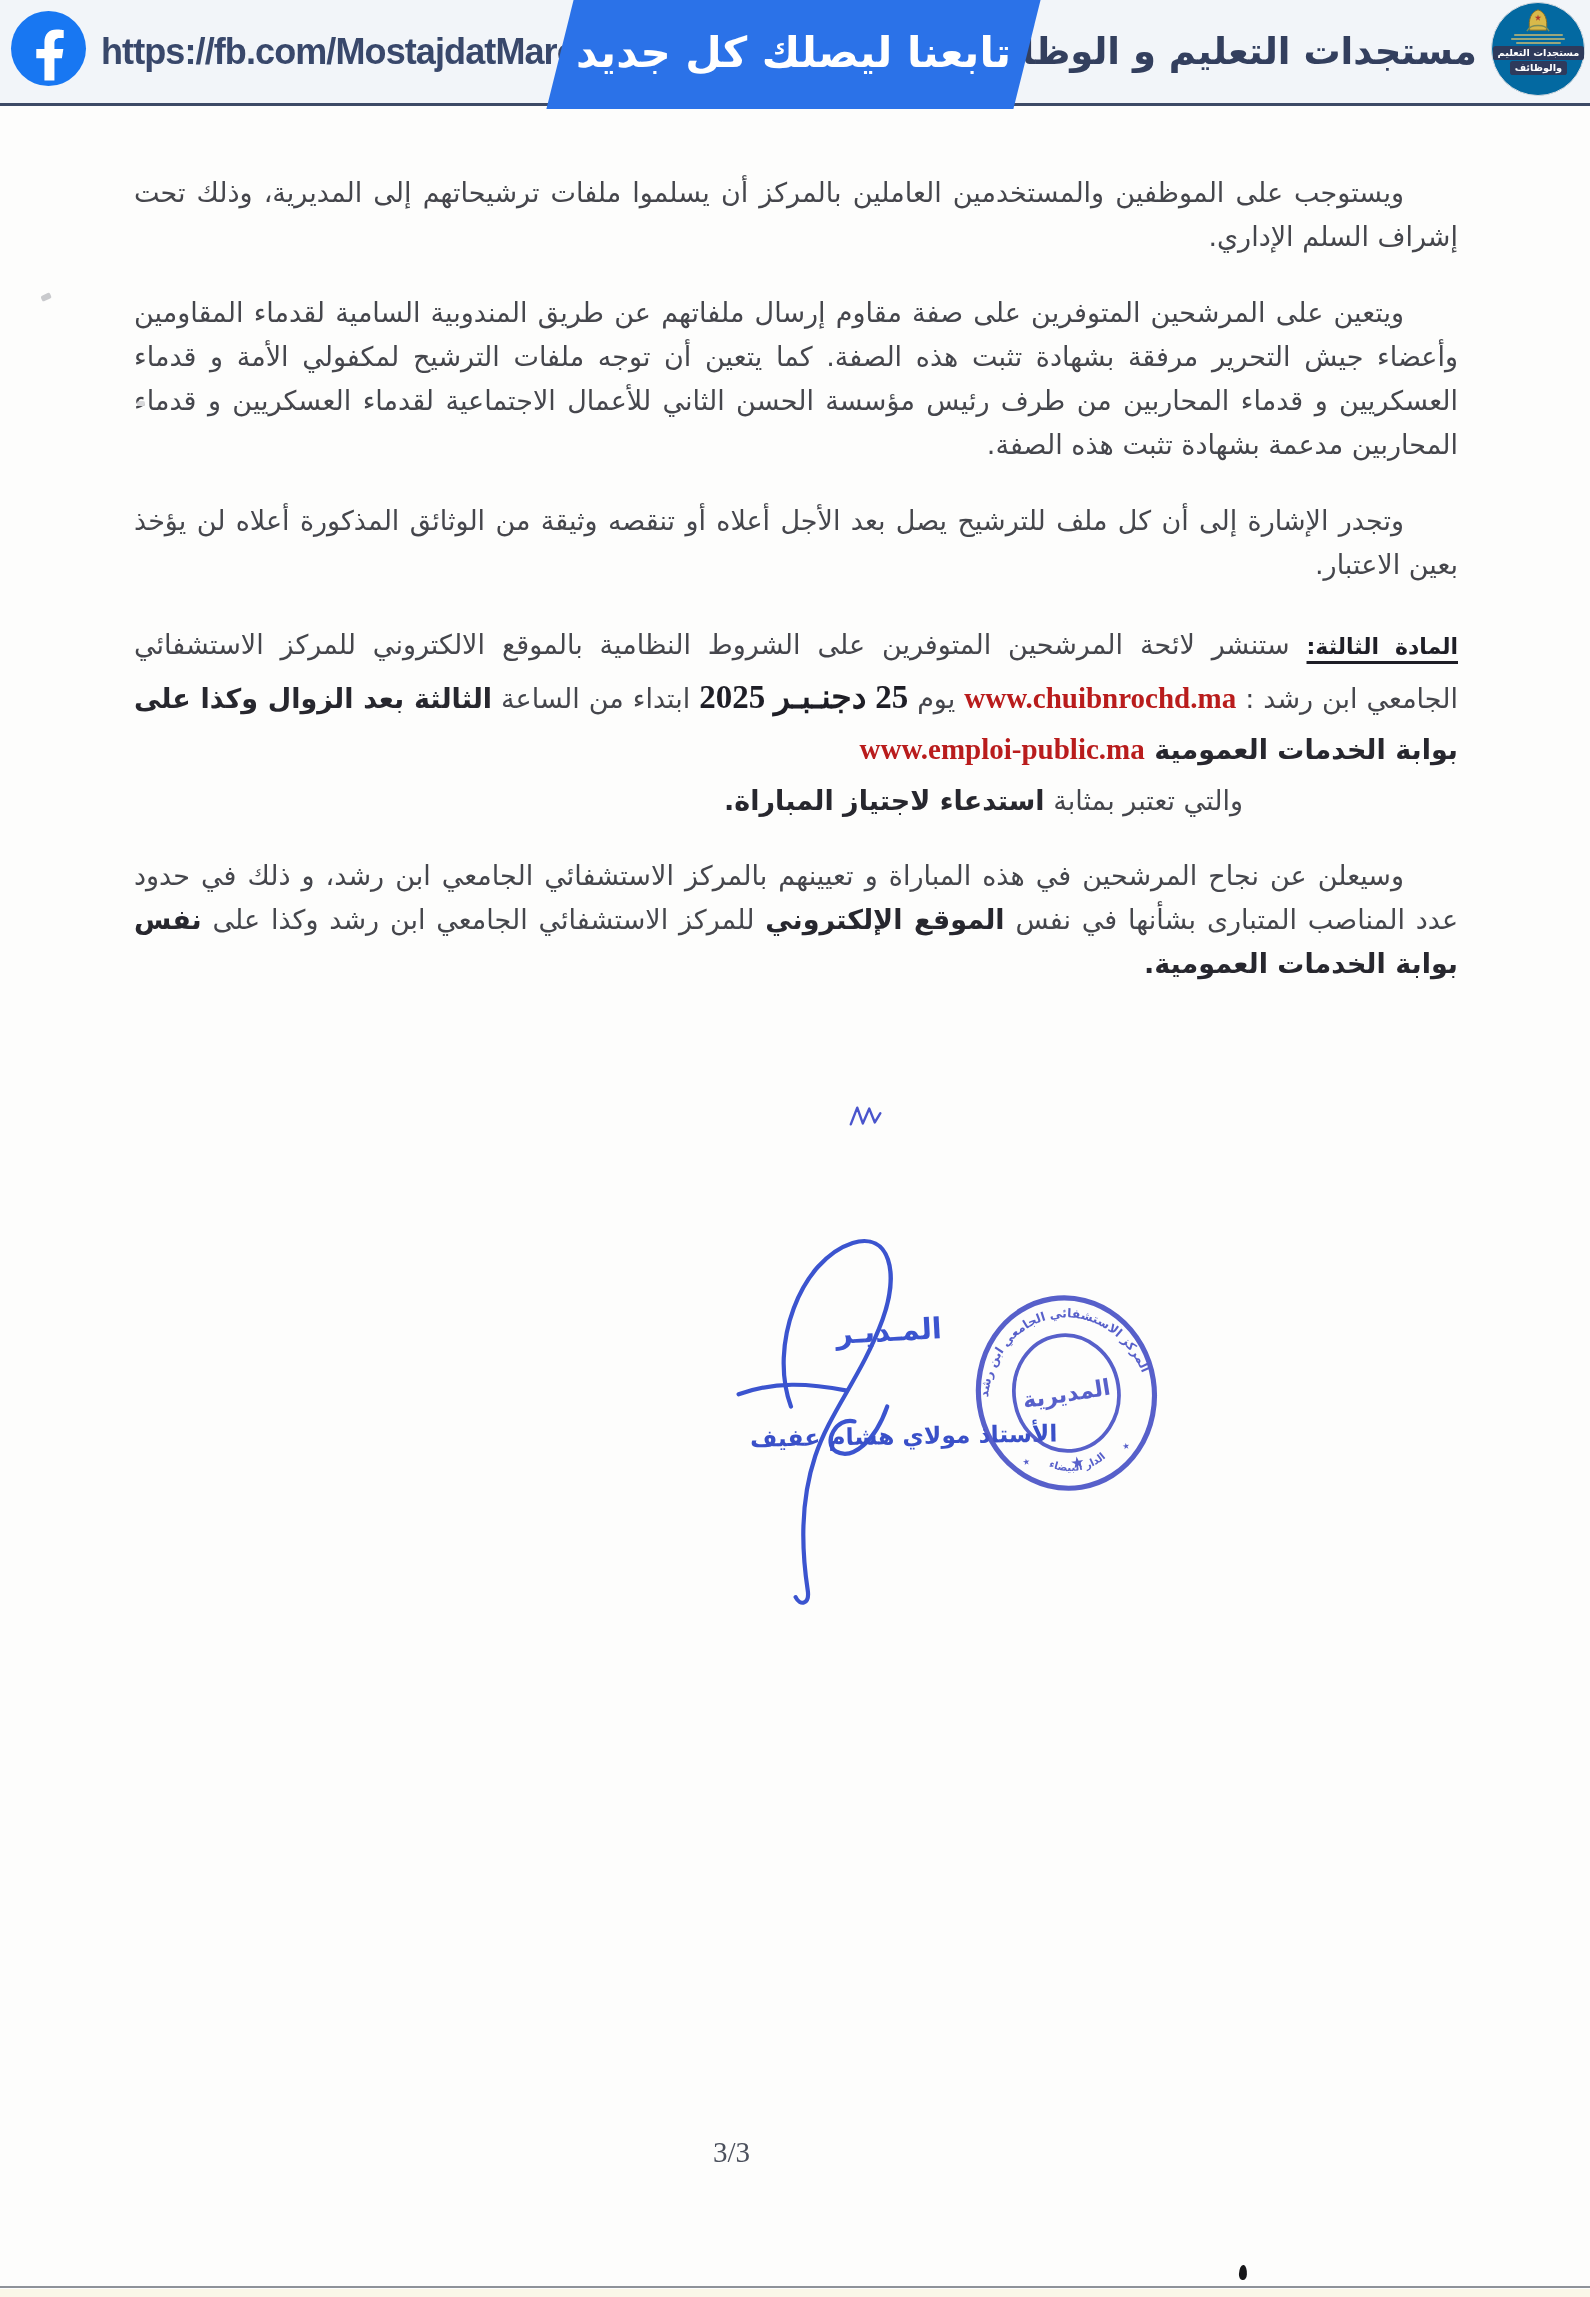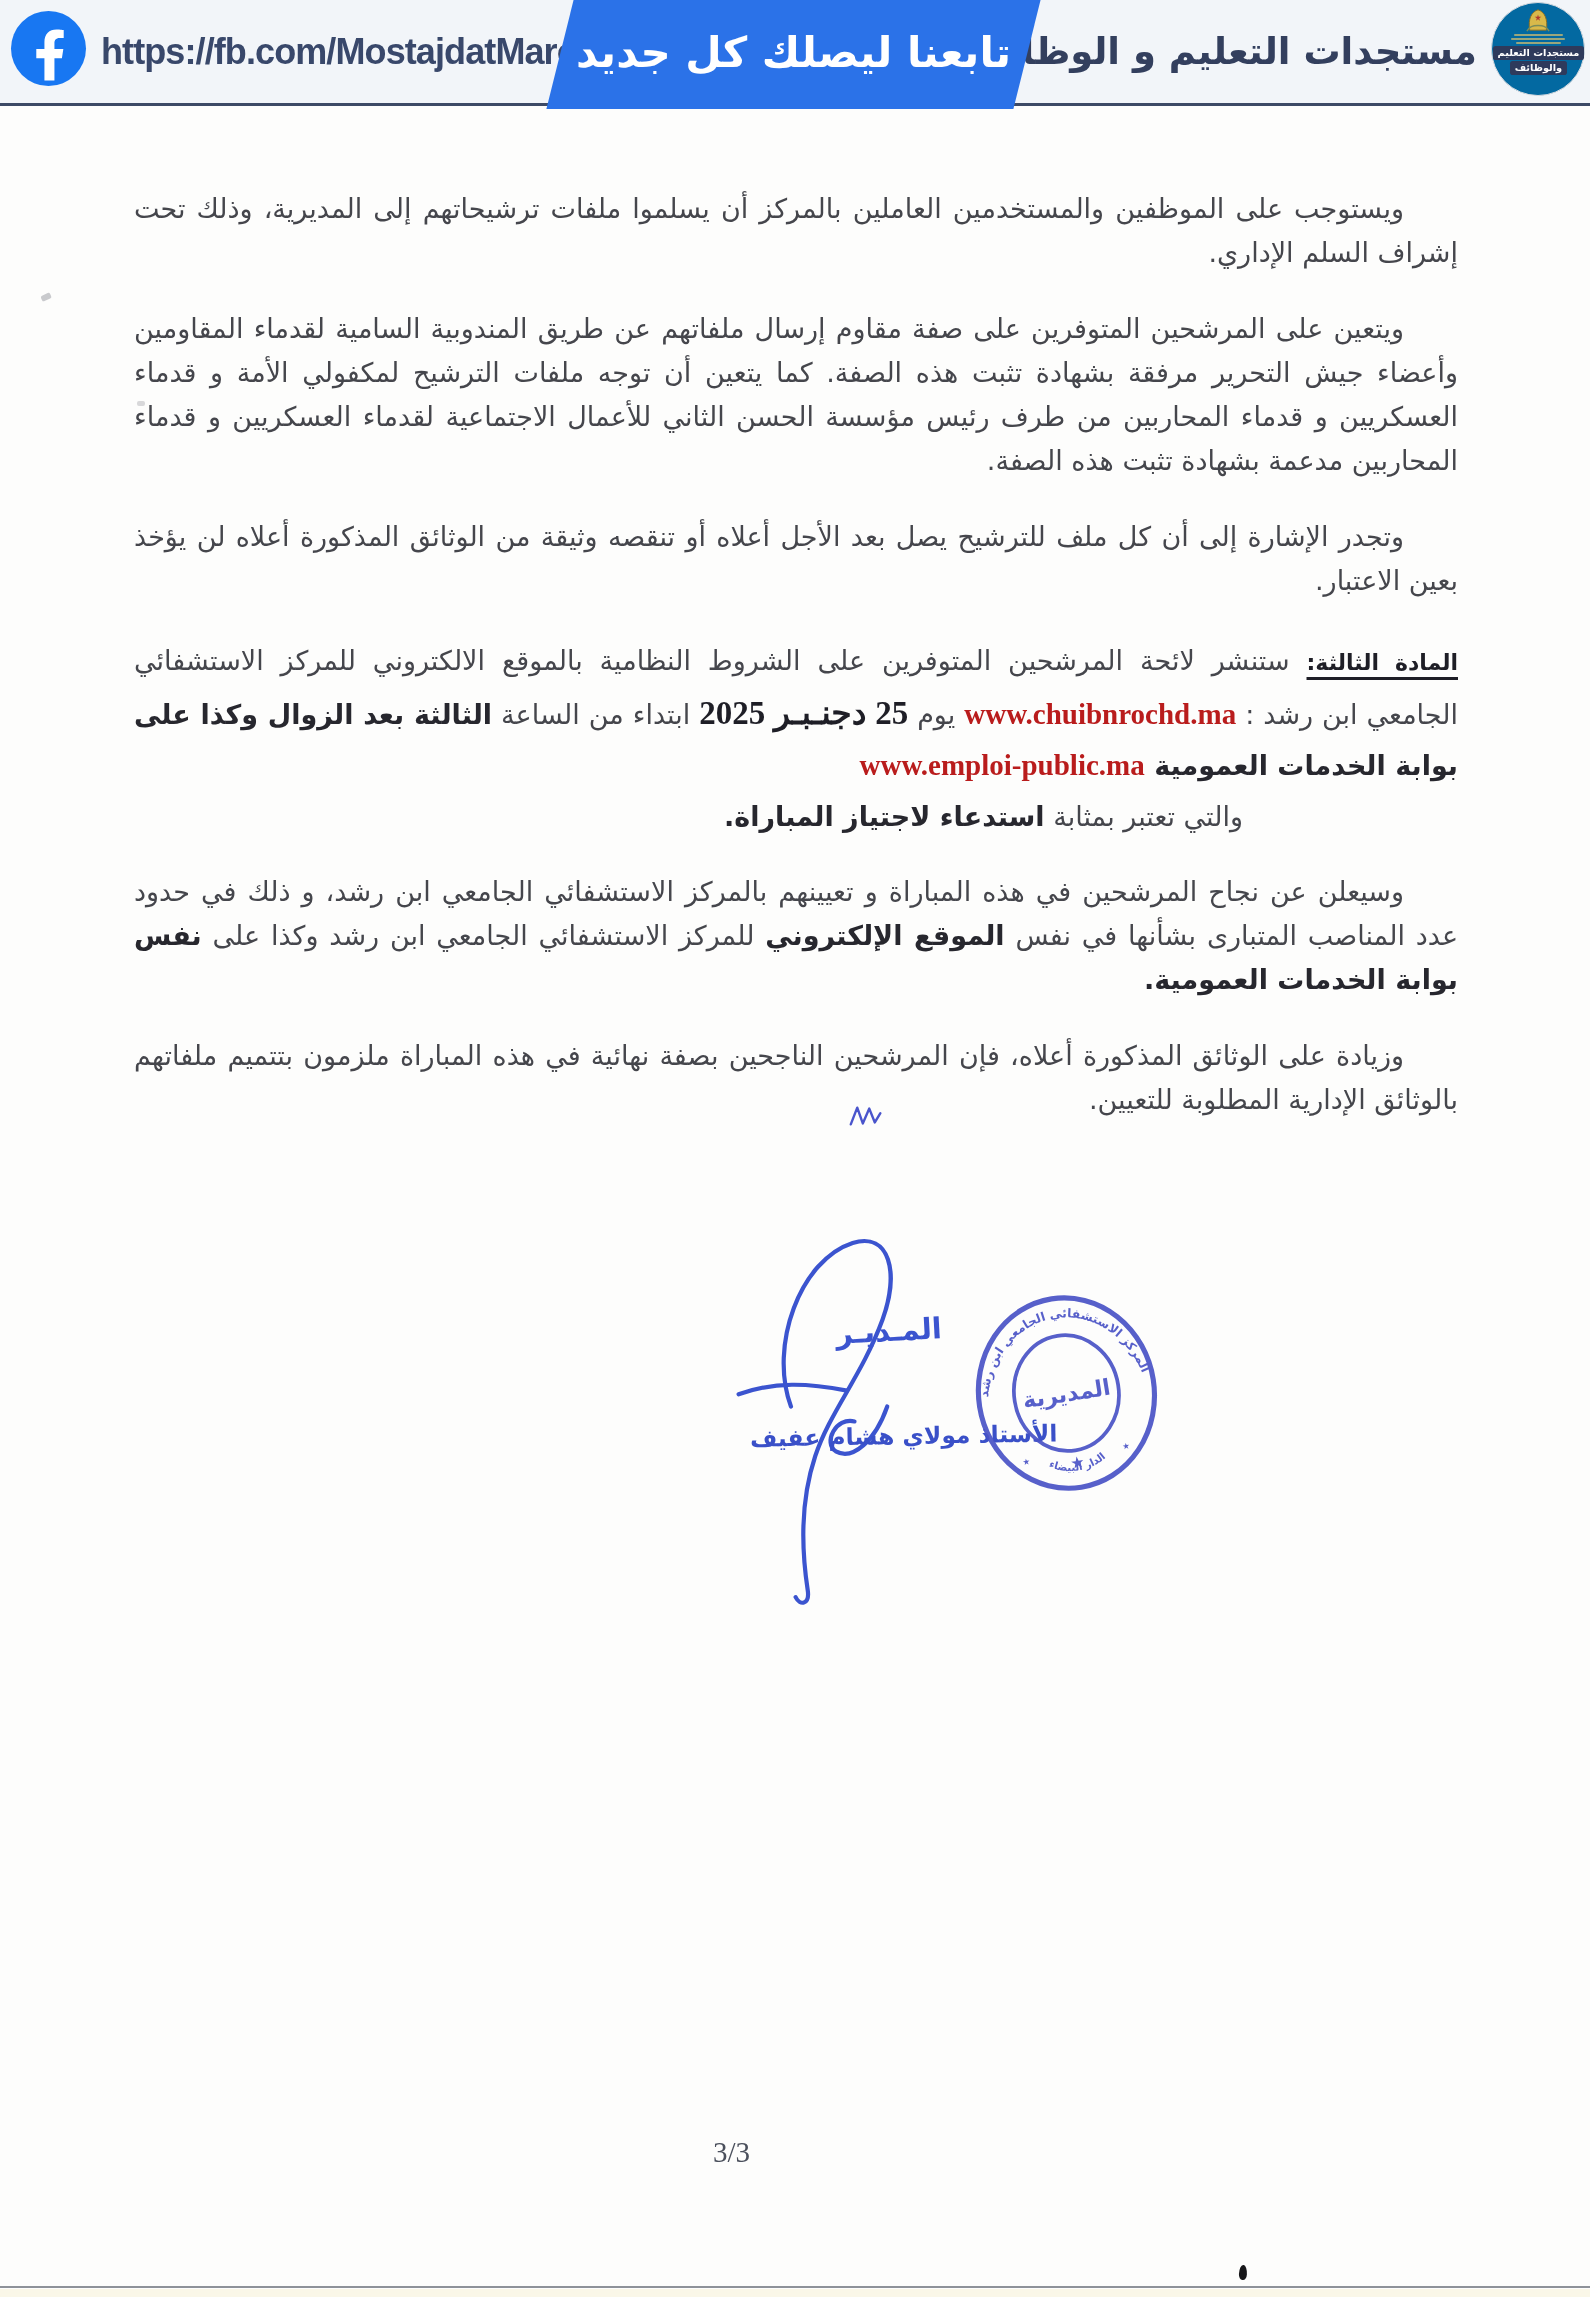--- a/index.html
+++ b/index.html
@@ -45,21 +45,21 @@
   .logo-pill{
     background:#2e3a5c; color:#fff; font-size:9.8px; font-weight:bold; direction:rtl;
     border-radius:2.8px; padding:0.9px 4.7px; margin-top:1.9px; white-space:nowrap; line-height:12px;
   }
   
   .doc{
     position:absolute; top:171px; right:133px; width:1324px;
     direction:rtl; text-align:justify; color:#45464c;
     font-size:27px; line-height:44px;
   }
-  .doc p{margin:16px 0 32px 0; text-indent:54px;}
+  .doc p{margin:0 0 32px 0; text-indent:54px;}
   .b{font-weight:bold; color:#27272e;}
   .article-label{
     font-weight:bold; font-size:22px; color:#1e1e26;
     text-decoration:underline; text-decoration-thickness:2.8px; text-underline-offset:6.6px;
   }
   .url{font-family:"Liberation Serif", serif; font-weight:bold; font-size:29px; color:#b91c1c; direction:ltr; unicode-bidi:embed;}
   .date{font-family:"Liberation Serif", serif; font-weight:bold; font-size:33px; color:#1e1e26;}
   .article{line-height:51px; margin-bottom:28px;}
   .article-last{padding-right:215px; line-height:51px;}
   .sig-title{
@@ -136,21 +136,20 @@
       </div>
     </div>
 
     <p>
       <span>وسيعلن عن  نجاح  المرشحين  في  هذه  المباراة و تعيينهم بالمركز الاستشفائي الجامعي ابن رشد، و ذلك  في  حدود   عدد  المناصب  المتبارى  بشأنها  في  نفس </span>
       <span class="b">الموقع الإلكتروني</span>
       <span>  للمركز الاستشفائي الجامعي ابن رشد وكذا على </span>
       <span class="b">نفس بوابة الخدمات العمومية.</span>
     </p>
 
-    <p>وزيادة على الوثائق المذكورة أعلاه، فإن المرشحين الناجحين بصفة نهائية في هذه المباراة ملزمون بتتميم ملفاتهم بالوثائق الإدارية المطلوبة للتعيين.</p>
   </div>
 
   <svg class="blue-squiggle" width="37" height="28" viewBox="0 0 40 30">
     <path d="M3 24 L10 6 L16 23 L23 7 L29 22 L35 12" fill="none" stroke="#4a55cc" stroke-width="2.6" stroke-linecap="round" stroke-linejoin="round"></path>
   </svg>
 
   <div class="sig-title">المـديـر</div>
 
   <svg class="sig-svg" width="215" height="375" viewBox="0 0 230 400">
     <g fill="none" stroke="#3b54cf" stroke-width="4.5" stroke-linecap="round">

